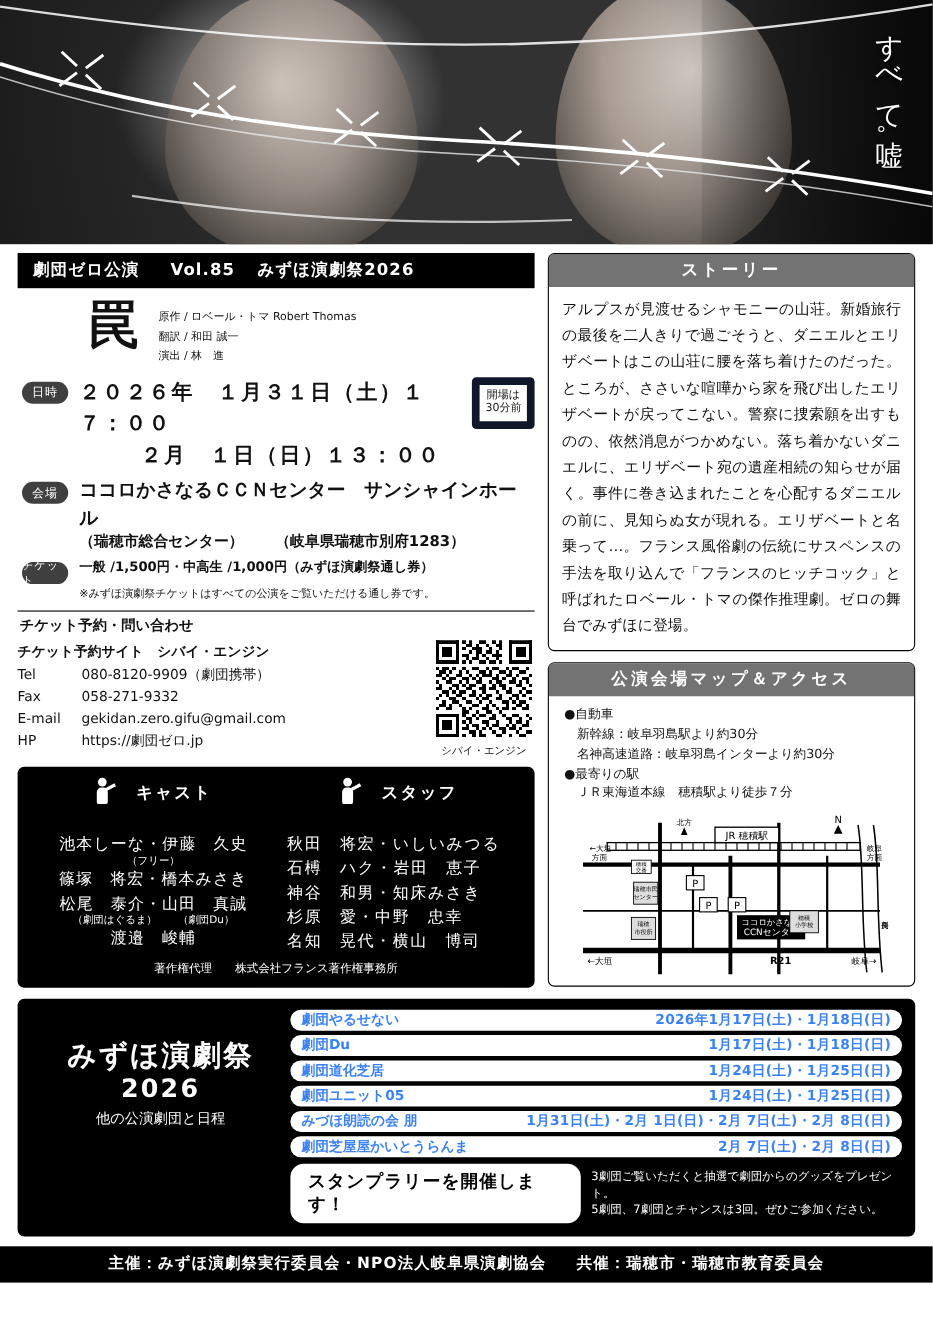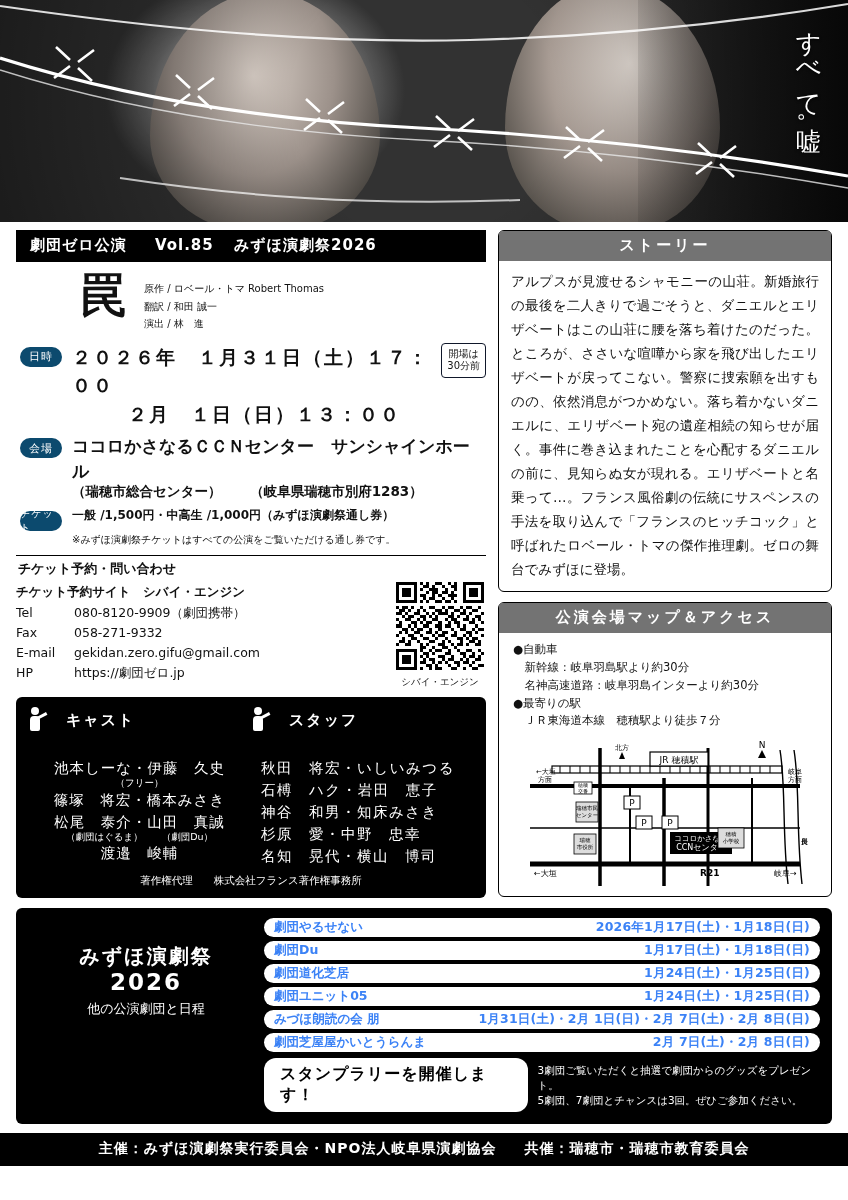--- a/index.html
+++ b/index.html
@@ -31,46 +31,46 @@
 
   
   .topbar{background:#000;color:#fff;padding:6px 10px 7px 14px;font-size:15px;font-weight:bold;letter-spacing:1px;}
   .topbar .vol{margin:0 14px 0 22px;font-weight:bold;}
 
   .titleRow{display:flex;align-items:flex-start;padding:10px 0 4px 0;}
   .bigTitle{font-size:46px;font-weight:bold;letter-spacing:2px;padding:0 16px 0 64px;line-height:1;font-family:"DejaVu Serif","Liberation Serif",serif;}
   .credits{font-size:10px;line-height:1.75;padding-top:8px;}
 
   .infoRow{display:flex;align-items:flex-start;margin:6px 0 2px 0;}
-  .pill{flex:0 0 auto;width:42px;height:20px;border-radius:10px;background:#0c4a6e;color:#fff;font-size:11px;
+  .pill{flex:0 0 auto;width:42px;height:20px;border-radius:10px;background:#404040;color:#fff;font-size:11px;
         display:flex;align-items:center;justify-content:center;margin:4px 10px 0 4px;letter-spacing:1px;}
   .infoBody{flex:1;}
   .dates{font-size:19px;font-weight:bold;letter-spacing:2px;line-height:1.5;}
-  .openNote{float:right;border:1px solid #0f172a;border-radius:4px;font-size:10px;line-height:1.25;text-align:center;padding:4px 5px;margin-left:8px;}
+  .openNote{float:right;border:7px solid #0f172a;border-radius:4px;font-size:10px;line-height:1.25;text-align:center;padding:4px 5px;margin-left:8px;}
   .venue{font-size:17px;font-weight:bold;line-height:1.45;}
   .venueSub{font-size:13.5px;font-weight:bold;}
   .ticket{font-size:12px;font-weight:bold;line-height:1.4;}
   .note{font-size:10px;margin:2px 0 0 56px;}
 
   .hr{border:0;border-top:1px solid #000;margin:8px 0 4px;}
   .resvTitle{font-size:13px;font-weight:bold;margin:2px 0 4px 2px;}
   .resvWrap{display:flex;gap:10px;}
   .resvL{flex:1;font-size:12.5px;line-height:1.62;}
   .resvL .site{font-weight:bold;}
   .resvL .url{font-size:11.5px;letter-spacing:-.2px;}
   .kv{display:flex;}
   .kv .k{width:58px;}
   .qrBox{width:92px;text-align:center;}
   .qr{width:88px;height:88px;background:#fff;}
   .qrCap{font-size:9.5px;margin-top:2px;}
 
   
   .castBox{background:#000;color:#fff;border-radius:6px;margin-top:8px;padding:10px 12px 10px;}
   .castHead{display:flex;}
-  .castHead>div{flex:1;display:flex;align-items:center;gap:24px;font-size:15px;font-weight:bold;letter-spacing:2px;}
+  .castHead>div{flex:1;display:flex;align-items:center;justify-content:center;gap:24px;font-size:15px;font-weight:bold;letter-spacing:2px;}
   .person{width:14px;height:26px;position:relative;}
   .person i{position:absolute;background:#fff;}
   .person .h{width:8px;height:8px;border-radius:50%;left:3px;top:0;}
   .person .b{width:10px;height:15px;left:2px;top:9px;border-radius:4px 4px 2px 2px;}
   .person .a{width:11px;height:3px;left:9px;top:10px;transform:rotate(-28deg);transform-origin:left center;}
   .castCols{display:flex;margin-top:24px;}
   .castCol{flex:1;}
   .castCol .ln{font-size:14.5px;line-height:1.52;letter-spacing:1px;text-align:center;}
   .castCol .sub{font-size:9.5px;text-align:center;line-height:1.1;margin-top:-1px;}
   .castCol.staff .ln{text-align:left;padding-left:10px;letter-spacing:1.5px;}
@@ -81,21 +81,21 @@
   .panelHead{background:#737373;color:#fff;text-align:center;font-size:15px;font-weight:bold;letter-spacing:3px;padding:5px 0 6px;border-radius:4px 4px 0 0;}
   .story{font-size:13.5px;line-height:1.78;padding:8px 12px 0;text-align:justify;}
 
   .mapPanel{margin-top:10px;}
   .access{font-size:11.5px;line-height:1.55;padding:8px 10px 4px 14px;}
   .mapArea{position:relative;width:306px;height:150px;margin:2px auto 0;background:#fff;border:0;}
 
   
   .fest{margin:10px 16px 0;background:#000;color:#fff;border-radius:6px;display:flex;padding:10px 12px 12px;}
   .festL{width:236px;text-align:center;padding-top:26px;}
-  .festL .t1{font-size:20px;font-weight:bold;letter-spacing:2px;line-height:1.25;}
+  .festL .t1{font-size:26px;font-weight:bold;letter-spacing:2px;line-height:1.25;}
   .festL .t2{font-size:23px;font-weight:bold;letter-spacing:2px;}
   .festL .t3{font-size:13px;margin-top:5px;}
   .festR{flex:1;}
   .frow{display:flex;align-items:center;background:#fff;color:#3b82f6;border-radius:10px;margin-bottom:4px;height:19px;padding:0 10px;font-size:12.5px;font-weight:bold;}
   .frow .nm{flex:0 0 auto;}
   .frow .dt{margin-left:auto;letter-spacing:.2px;}
   .stampRow{display:flex;align-items:center;gap:10px;margin-top:6px;}
   .stamp{background:#fff;color:#000;border-radius:12px;font-size:16px;font-weight:bold;padding:6px 16px;letter-spacing:1px;}
   .stampNote{font-size:10.5px;line-height:1.45;}
 

